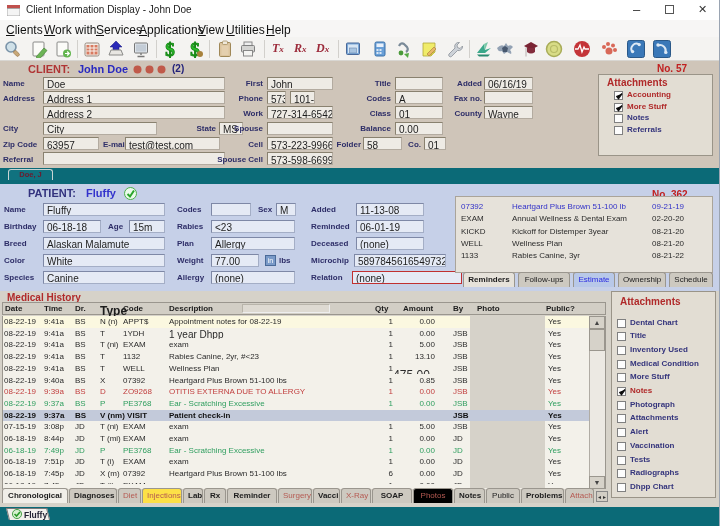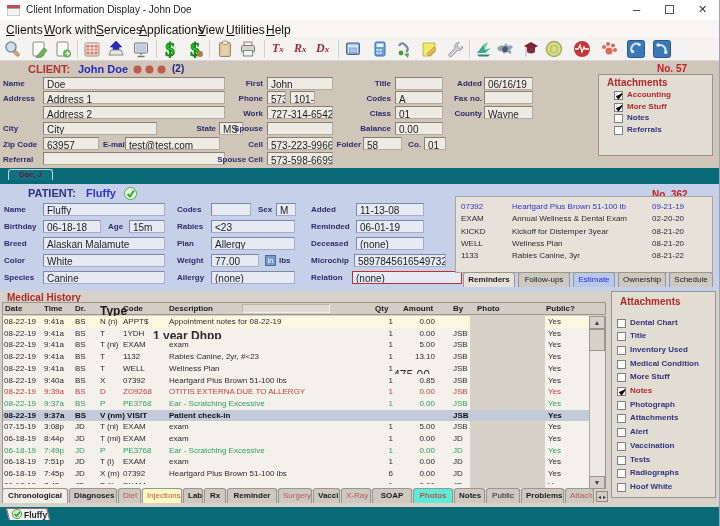--- a/index.html
+++ b/index.html
@@ -324,21 +324,21 @@
 <div style="position:absolute;left:545px;top:1px;font-size:8px;font-weight:normal;color:#2b2b2b;white-space:nowrap">Yes</div>
 <div style="position:absolute;left:355px;top:1px;width:35px;text-align:right;font-size:8px;font-weight:normal;color:#2b2b2b">1</div>
 <div style="position:absolute;left:385px;top:1px;width:47px;text-align:right;font-size:8px;font-weight:normal;color:#2b2b2b">0.00</div>
 </div>
 <div class="abs" style="left:3px;top:327.7px;width:602px;height:11.7px;background:#f3f1ea;overflow:hidden">
 <div style="position:absolute;left:1px;top:1px;font-size:8px;font-weight:normal;color:#2b2b2b;white-space:nowrap">08-22-19</div>
 <div style="position:absolute;left:41px;top:1px;font-size:8px;font-weight:normal;color:#2b2b2b;white-space:nowrap">9:41a</div>
 <div style="position:absolute;left:72px;top:1px;font-size:8px;font-weight:normal;color:#2b2b2b;white-space:nowrap">BS</div>
 <div style="position:absolute;left:97px;top:1px;font-size:8px;font-weight:normal;color:#2b2b2b;white-space:nowrap">T</div>
 <div style="position:absolute;left:120px;top:1px;font-size:8px;font-weight:normal;color:#2b2b2b;white-space:nowrap">1YDH</div>
-<div style="position:absolute;left:150px;top:1px;font-size:12px;font-weight:bold;color:#2b2b2b;white-space:nowrap">1 year Dhpp</div>
+<div style="position:absolute;left:166px;top:1px;font-size:10px;font-weight:normal;color:#2b2b2b;white-space:nowrap">1 year Dhpp</div>
 <div style="position:absolute;left:450px;top:1px;font-size:8px;font-weight:normal;color:#2b2b2b;white-space:nowrap">JSB</div>
 <div style="position:absolute;left:545px;top:1px;font-size:8px;font-weight:normal;color:#2b2b2b;white-space:nowrap">Yes</div>
 <div style="position:absolute;left:355px;top:1px;width:35px;text-align:right;font-size:8px;font-weight:normal;color:#2b2b2b">1</div>
 <div style="position:absolute;left:385px;top:1px;width:47px;text-align:right;font-size:8px;font-weight:normal;color:#2b2b2b">0.00</div>
 </div>
 <div class="abs" style="left:3px;top:339.4px;width:602px;height:11.7px;background:#f3f1ea;overflow:hidden">
 <div style="position:absolute;left:1px;top:1px;font-size:8px;font-weight:normal;color:#2b2b2b;white-space:nowrap">08-22-19</div>
 <div style="position:absolute;left:41px;top:1px;font-size:8px;font-weight:normal;color:#2b2b2b;white-space:nowrap">9:41a</div>
 <div style="position:absolute;left:72px;top:1px;font-size:8px;font-weight:normal;color:#2b2b2b;white-space:nowrap">BS</div>
 <div style="position:absolute;left:97px;top:1px;font-size:8px;font-weight:normal;color:#2b2b2b;white-space:nowrap">T (ni)</div>
@@ -495,29 +495,29 @@
 </div>
 <div class="abs" style="left:470px;top:316px;width:75px;height:93.80000000000001px;background:#d6d2c9"></div>
 <div class="abs" style="left:470px;top:421.3px;width:75px;height:66.7px;background:#d6d2c9"></div>
 <div class="abs" style="left:589px;top:316px;width:16px;height:173px;background:#ece9e3;border-left:1px solid #b0aca4"></div>
 <div class="abs" style="left:589px;top:316px;width:16px;height:13px;background:#d6d2c9;border:1px solid #9a968e;font-size:7px;text-align:center;line-height:12px;color:#444">▲</div>
 <div class="abs" style="left:589px;top:476px;width:16px;height:13px;background:#d6d2c9;border:1px solid #9a968e;font-size:7px;text-align:center;line-height:12px;color:#444">▼</div>
 <div class="abs" style="left:589px;top:329px;width:16px;height:22px;background:#d6d2c9;border:1px solid #9a968e"></div>
 <div class="tab" style="left:2px;top:488px;width:66px;background:#f0eee8;color:#1c1c1c;font-weight:bold">Chronological</div>
 <div class="tab" style="left:69px;top:488px;width:48px;background:#cdc9c0;color:#1c1c1c;font-weight:bold">Diagnoses</div>
 <div class="tab" style="left:118px;top:488px;width:23px;background:#cdc9c0;color:#b55a52;font-weight:normal">Diet</div>
-<div class="tab" style="left:142px;top:488px;width:40px;background:#fef9c3;color:#b55a52;font-weight:normal">Injections</div>
+<div class="tab" style="left:142px;top:488px;width:40px;background:#fde047;color:#b55a52;font-weight:normal">Injections</div>
 <div class="tab" style="left:183px;top:488px;width:20px;background:#cdc9c0;color:#1c1c1c;font-weight:bold">Lab</div>
 <div class="tab" style="left:204px;top:488px;width:22px;background:#cdc9c0;color:#1c1c1c;font-weight:bold">Rx</div>
 <div class="tab" style="left:227px;top:488px;width:50px;background:#cdc9c0;color:#1c1c1c;font-weight:bold">Reminder</div>
 <div class="tab" style="left:278px;top:488px;width:34px;background:#cdc9c0;color:#b55a52;font-weight:normal">Surgery</div>
 <div class="tab" style="left:313px;top:488px;width:27px;background:#cdc9c0;color:#1c1c1c;font-weight:bold">Vacci</div>
 <div class="tab" style="left:341px;top:488px;width:30px;background:#cdc9c0;color:#b55a52;font-weight:normal">X-Ray</div>
 <div class="tab" style="left:372px;top:488px;width:40px;background:#cdc9c0;color:#1c1c1c;font-weight:bold">SOAP</div>
-<div class="tab" style="left:413px;top:488px;width:40px;background:#5eead4;color:#b55a52;font-weight:bold">Photos</div>
+<div class="tab" style="left:413px;top:488px;width:40px;background:#000000;color:#b55a52;font-weight:normal">Photos</div>
 <div class="tab" style="left:454px;top:488px;width:31px;background:#cdc9c0;color:#1c1c1c;font-weight:bold">Notes</div>
 <div class="tab" style="left:486px;top:488px;width:34px;background:#cdc9c0;color:#1c1c1c;font-weight:normal">Public</div>
 <div class="tab" style="left:521px;top:488px;width:43px;background:#cdc9c0;color:#1c1c1c;font-weight:bold">Problems</div>
 <div class="tab" style="left:565px;top:488px;width:29px;background:#cdc9c0;color:#b55a52;font-weight:normal">Attach</div>
 <div class="abs" style="left:596px;top:491px;width:12px;height:11px;background:#d2cec5;border:1px solid #888;font-size:5px;text-align:center;line-height:10px;color:#333;letter-spacing:0">◄►</div>
 <div class="abs" style="left:611px;top:291px;width:105px;height:207px;background:#e2ddd3;border:1px solid #9a9488"></div>
 <div class="abs" style="left:620px;top:296px;font-size:10px;font-weight:bold;color:#b02a2a">Attachments</div>
 <div class="chk" style="left:617px;top:318.5px"></div>
 <div class="alb" style="left:630px;top:317.5px;color:#34347c">Dental Chart</div>
 <div class="chk" style="left:617px;top:332.2px"></div>
@@ -540,20 +540,20 @@
 <div class="alb" style="left:630px;top:413.4px;color:#34347c">Attachments</div>
 <div class="chk" style="left:617px;top:428.1px"></div>
 <div class="alb" style="left:630px;top:427.1px;color:#34347c">Alert</div>
 <div class="chk" style="left:617px;top:441.8px"></div>
 <div class="alb" style="left:630px;top:440.8px;color:#34347c">Vaccination</div>
 <div class="chk" style="left:617px;top:455.5px"></div>
 <div class="alb" style="left:630px;top:454.5px;color:#34347c">Tests</div>
 <div class="chk" style="left:617px;top:469.2px"></div>
 <div class="alb" style="left:630px;top:468.2px;color:#34347c">Radiographs</div>
 <div class="chk" style="left:617px;top:482.9px"></div>
-<div class="alb" style="left:630px;top:481.9px;color:#34347c">Hoof White</div>
+<div class="alb" style="left:630px;top:481.9px;color:#34347c">Dhpp Chart</div>
 <div class="abs" style="left:0;top:507px;width:720px;height:19px;background:#0b6a77"></div>
 <div class="abs" style="left:9px;top:508px;width:41px;height:12px;background:#f2f0ec;border:1px solid #777;border-bottom:none;transform:skewX(14deg);transform-origin:bottom left;"></div>
 <svg class="abs" style="left:12px;top:509px;z-index:3" width="10" height="10" viewBox="0 0 11 11">
     <circle cx="5.5" cy="5.5" r="5" fill="#d8f0d0" stroke="#3a9a3a"></circle>
     <path d="M2.8 5.5 L5 7.8 L8.8 3.2" stroke="#2a9a2a" stroke-width="1.8" fill="none"></path>
   </svg>
 <div class="abs" style="left:24px;top:509.5px;font-size:8.5px;font-weight:bold;color:#223;z-index:3">Fluffy</div>
 <div class="abs" style="left:719px;top:0;width:1px;height:526px;background:#9aa4b2"></div>
 </body></html>

